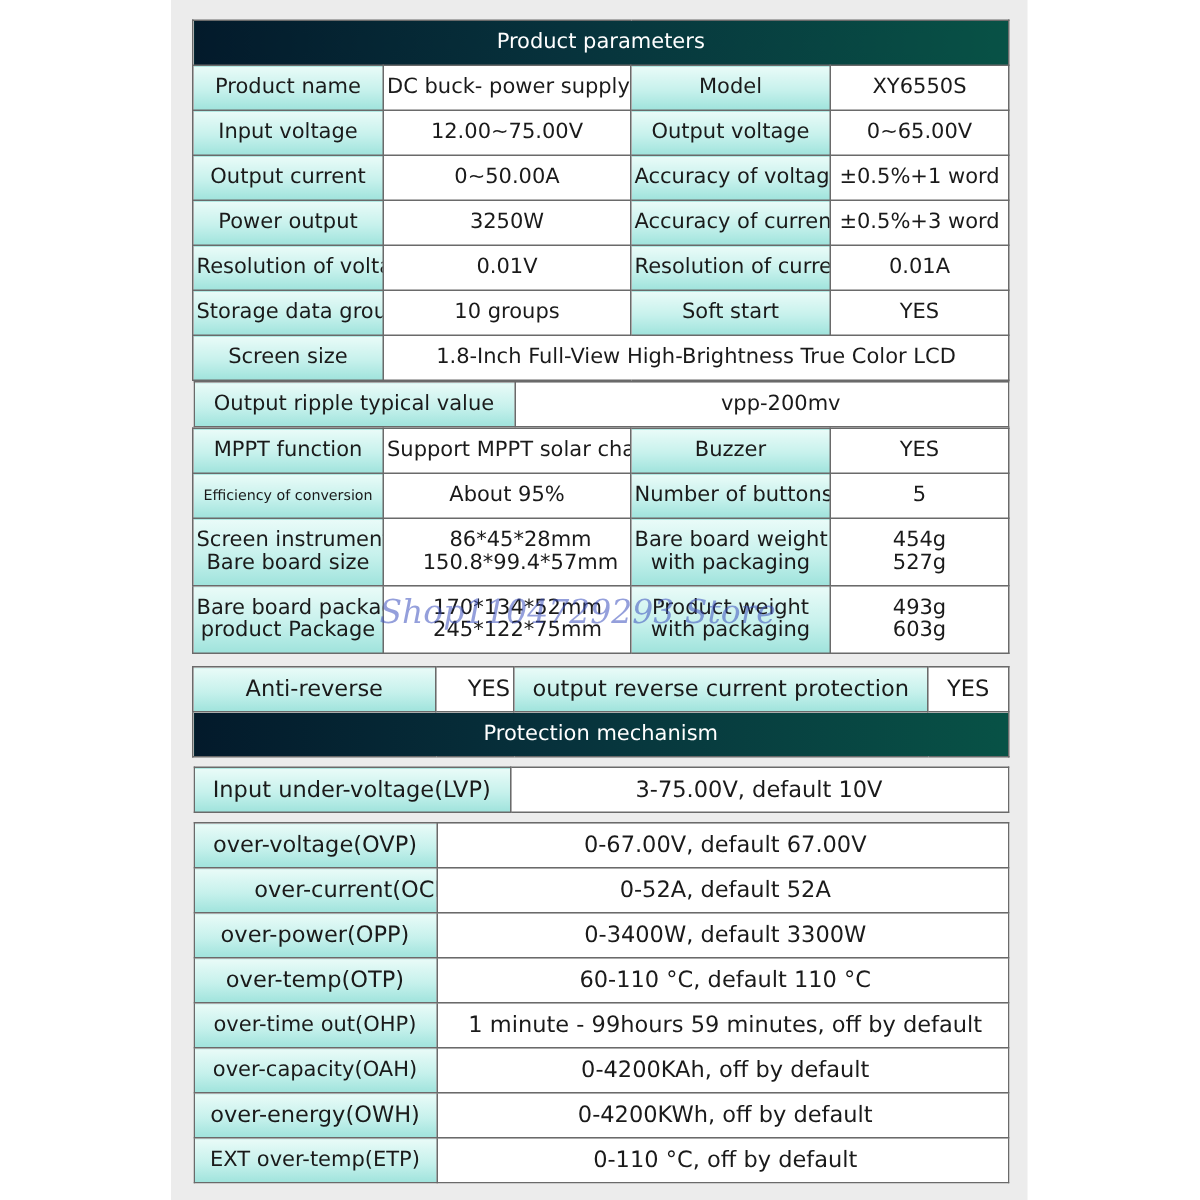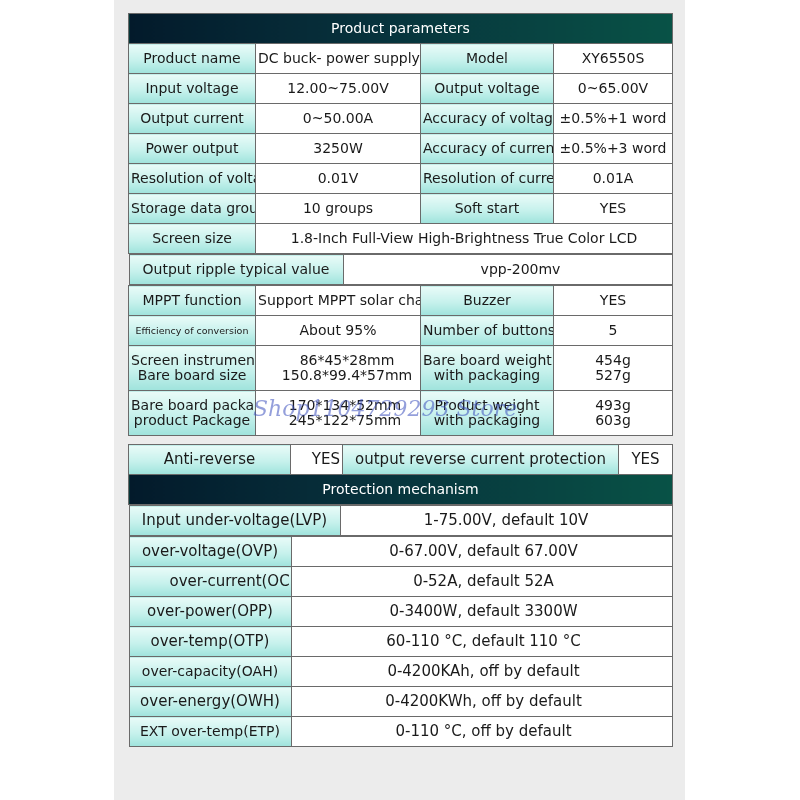--- a/index.html
+++ b/index.html
@@ -160,30 +160,30 @@
       <tr>
     <td class="lab" style="font-size:15px;">Anti-reverse</td>
     <td class="val" style="font-size:15px;text-align:right;">YES</td>
     <td class="lab" style="font-size:15px;">output reverse current protection</td>
     <td class="val" style="font-size:15px;">YES</td>
   </tr>
   <tr>
         <td colspan="4" class="hdr">Protection mechanism</td>
       </tr>
   <tr>
-    <td colspan="4" style="padding:0;border:none;height:31px;">
+    <td colspan="4" style="padding:0;border:none;height:43px;">
       <table style="width:100%;border-collapse:collapse;table-layout:fixed;">
         <colgroup>
               <col style="width:211px">
               <col>
             </colgroup>
         <tbody>
               <tr>
           <td class="lab" style="font-size:15px;">Input under-voltage(LVP)</td>
-          <td class="val" style="font-size:15px;">1-75.00V, default 10V</td>
+          <td class="val" style="font-size:15px;">3-75.00V, default 10V</td>
         </tr>
       </tbody>
           </table>
     </td>
   </tr>
   <tr>
     <td colspan="4" style="padding:0;border:none;">
       <table style="width:100%;border-collapse:collapse;table-layout:fixed;">
         <colgroup>
               <col style="width:162px">
@@ -200,20 +200,24 @@
         </tr>
         <tr>
           <td class="lab" style="font-size:15px;">over-power(OPP)</td>
           <td class="val left" style="font-size:15px;margin-left:44px;">0-3400W, default 3300W</td>
         </tr>
         <tr>
           <td class="lab" style="font-size:15px;">over-temp(OTP)</td>
           <td class="val left" style="font-size:15px;">60-110 °C,  default 110 °C</td>
         </tr>
         <tr>
+          <td class="lab" style="font-size:14px;">over-time out(OHP)</td>
+          <td class="val left" style="font-size:15px;">1 minute - 99hours 59 minutes, off by default</td>
+        </tr>
+        <tr>
           <td class="lab" style="font-size:14px;">over-capacity(OAH)</td>
           <td class="val left" style="font-size:15px;">0-4200KAh, off by default</td>
         </tr>
         <tr>
           <td class="lab" style="font-size:15px;">over-energy(OWH)</td>
           <td class="val left" style="font-size:15px;">0-4200KWh, off by default</td>
         </tr>
         <tr>
           <td class="lab" style="font-size:14px;">EXT over-temp(ETP)</td>
           <td class="val left" style="font-size:15px;">0-110 °C,  off by default</td>

